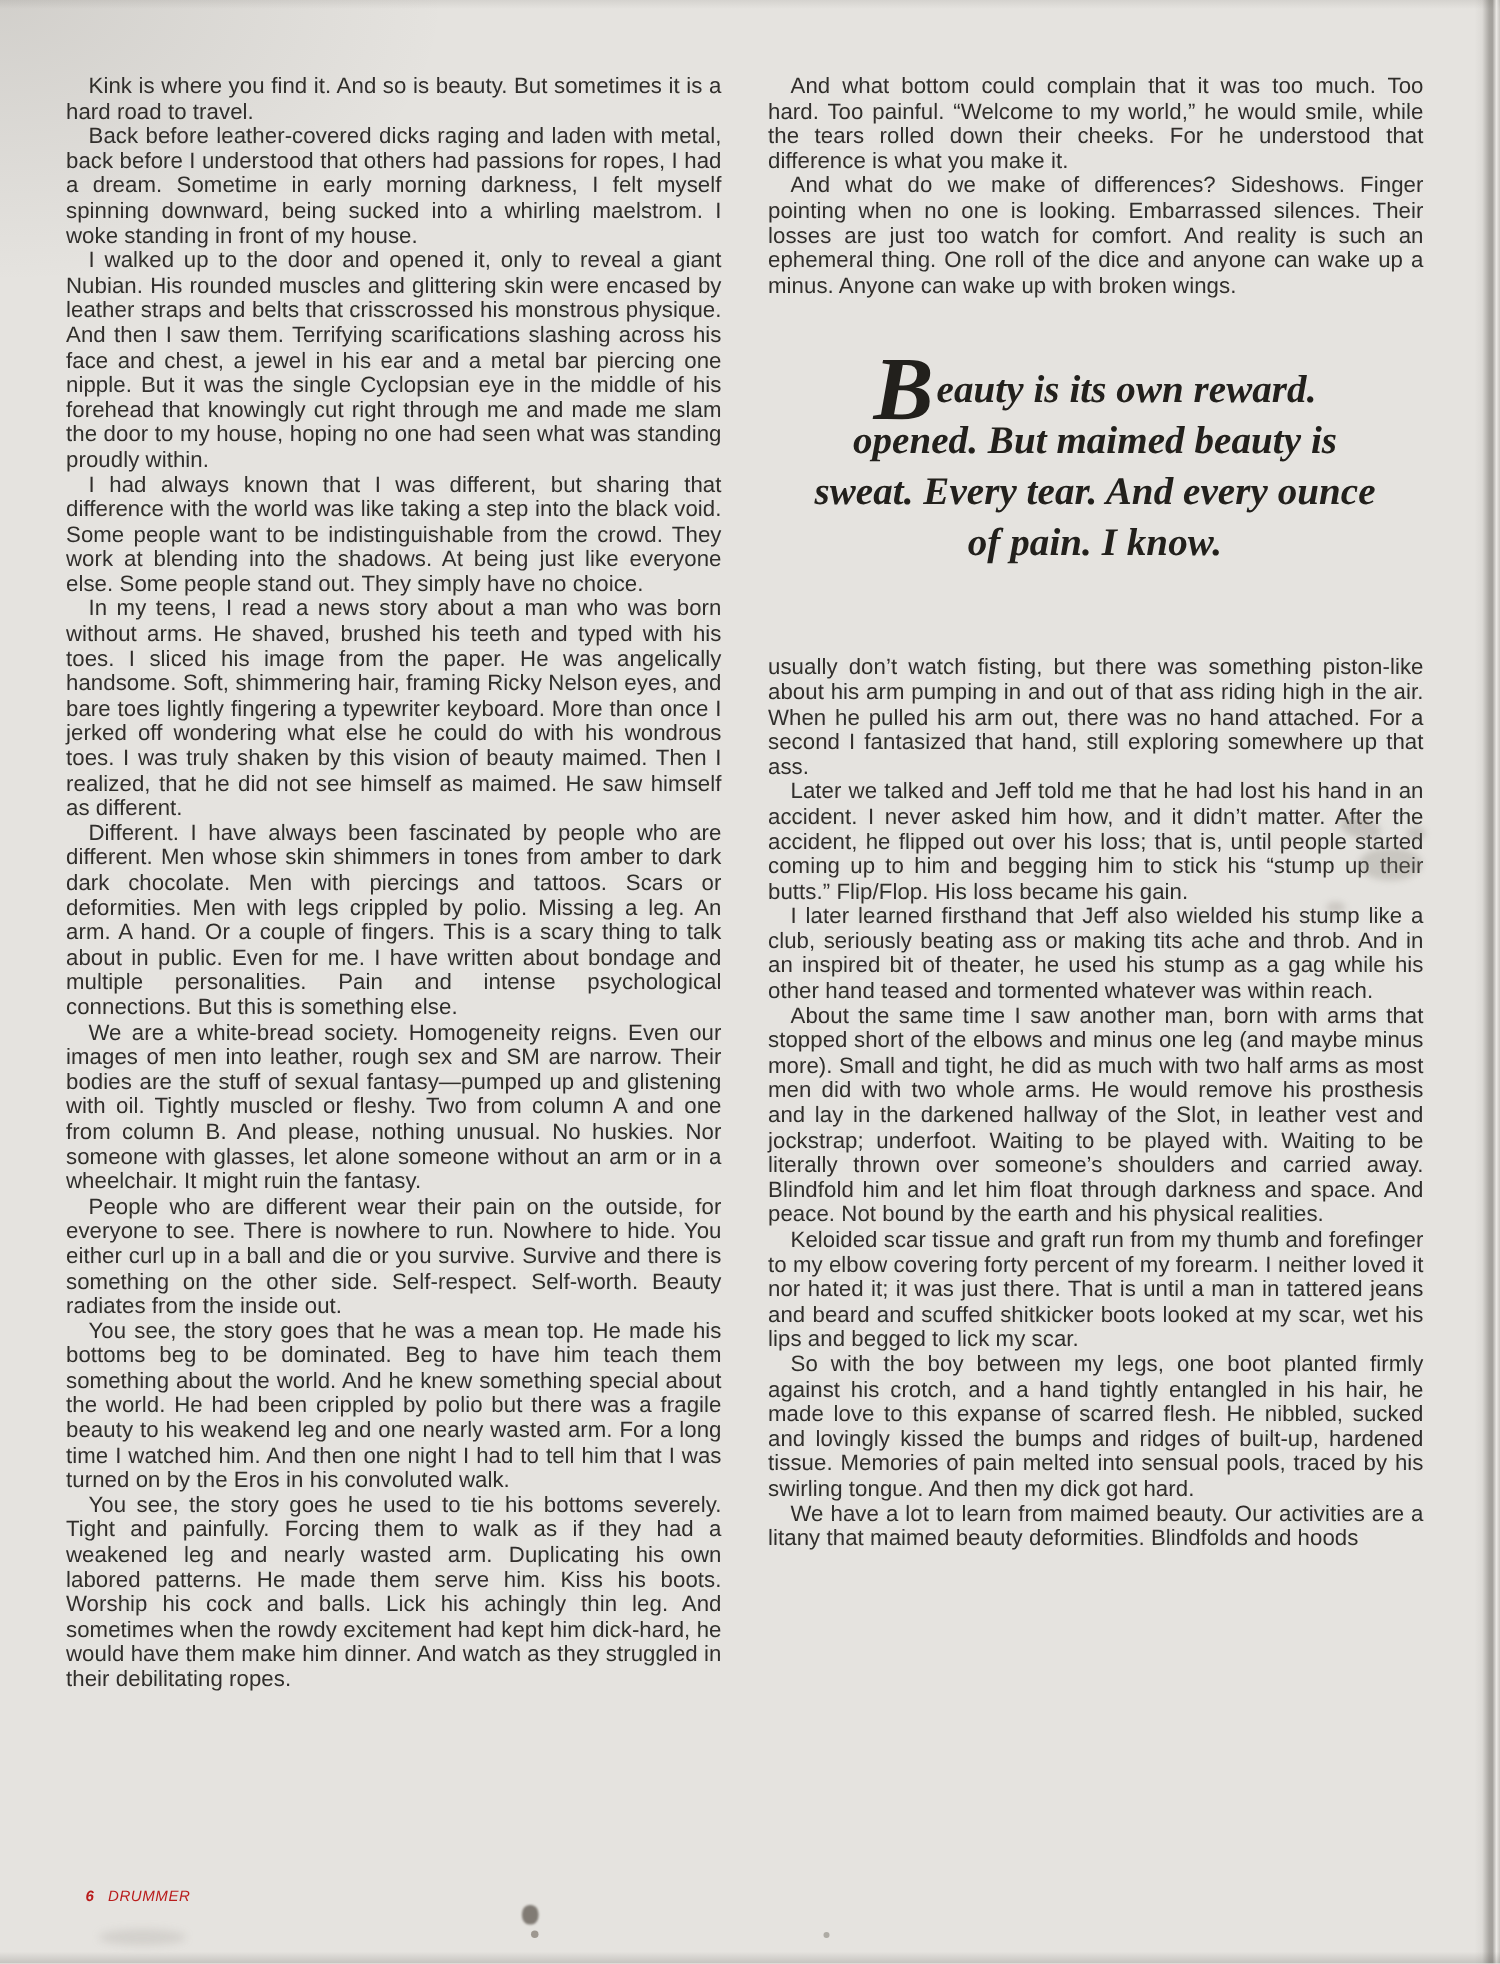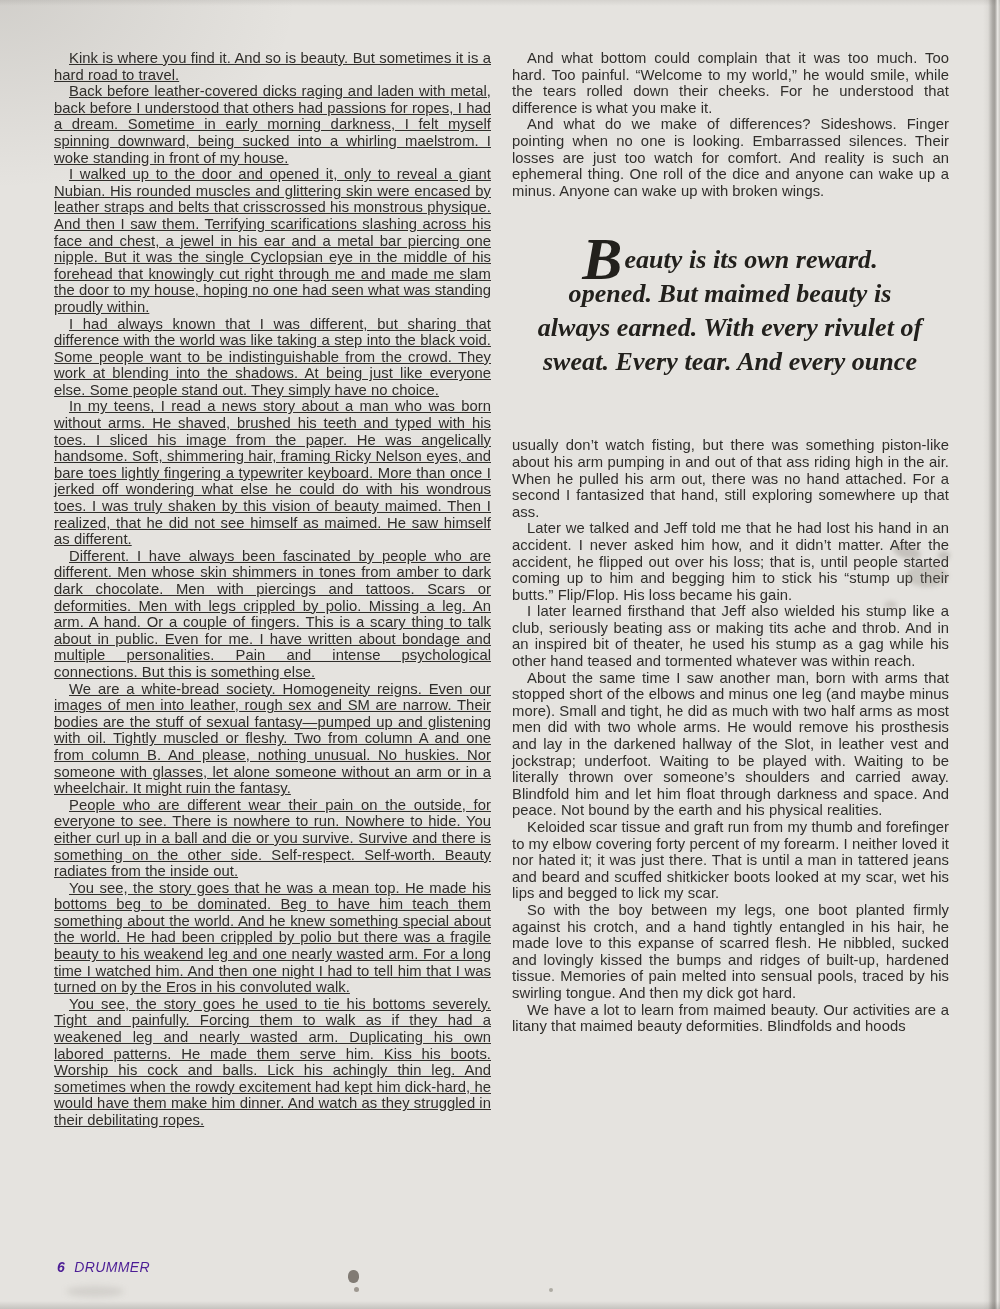--- a/index.html
+++ b/index.html
@@ -44,21 +44,21 @@
 
   
   .col {
     position: absolute; top: 50px; width: 437px;
     font-size: 14.8px; line-height: 16.6px;
     color: var(--ink);
     text-align: justify;
     letter-spacing: 0.05px;
   }
   .col p { margin: 0; text-indent: 15px; }
-  .left  { left: 54px; text-decoration: underline; }
+  .left  { left: 44px; }
   .right { left: 512px; }
   .right .bottom-list p:first-child { text-indent: 0; }
 
   
   .pull-quote {
     width: 478px; margin-left: -21px;
     margin-top: 44px; margin-bottom: 58px;
     font-family: "Liberation Serif", serif;
     font-style: italic; font-weight: bold;
     font-size: 26px; line-height: 34px;
@@ -67,22 +67,22 @@
   }
   .quote-line { white-space: nowrap; }
   .drop-cap {
     font-size: 60px; line-height: 0;
     vertical-align: -11px; margin-right: 2px;
   }
 
   
   .footer {
     position: absolute; left: 57px; top: 1259px;
-    font-size: 14px; font-style: italic;
-    color: #4c1d95; letter-spacing: 0.4px;
+    font-size: 10px; font-style: italic;
+    color: #b91c1c; letter-spacing: 0.4px;
   }
   .footer .pn { font-weight: bold; margin-right: 9px; }
 </style>
 </head>
 <body>
 
 <div class="page">
 
   <div class="corner-tl"></div>
   <div class="edge-top"></div>
@@ -106,22 +106,22 @@
 
     <p class="body-para">And what bottom could complain that it was too much. Too hard. Too painful. “Welcome to my world,” he would smile, while the tears rolled down their cheeks. For he understood that difference is what you make it.</p>
         <p class="body-para">And what do we make of differences? Sideshows. Finger pointing when no one is looking. Embarrassed silences. Their losses are just too watch for comfort. And reality is such an ephemeral thing. One roll of the dice and anyone can wake up a minus. Anyone can wake up with broken wings.</p>
       </div>
 
     <div class="pull-quote">
       <div class="quote-line"><span class="drop-cap">B</span><span>eauty is its own reward.</span></div>
       <div>
 
           <div class="quote-line">opened. But maimed beauty is</div>
-          <div class="quote-line">always earned. With every rivulet of</div>
           <div class="quote-line">sweat. Every tear. And every ounce</div>
+          <div class="quote-line">of pain. I know.</div>
         </div>
     </div>
 
     <div class="bottom-list">
 
     <p class="body-para">usually don’t watch fisting, but there was something piston-like about his arm pumping in and out of that ass riding high in the air. When he pulled his arm out, there was no hand attached. For a second I fantasized that hand, still exploring somewhere up that ass.</p>
         <p class="body-para">Later we talked and Jeff told me that he had lost his hand in an accident. I never asked him how, and it didn’t matter. After the accident, he flipped out over his loss; that is, until people started coming up to him and begging him to stick his “stump up their butts.” Flip/Flop. His loss became his gain.</p>
         <p class="body-para">I later learned firsthand that Jeff also wielded his stump like a club, seriously beating ass or making tits ache and throb. And in an inspired bit of theater, he used his stump as a gag while his other hand teased and tormented whatever was within reach.</p>
         <p class="body-para">About the same time I saw another man, born with arms that stopped short of the elbows and minus one leg (and maybe minus more). Small and tight, he did as much with two half arms as most men did with two whole arms. He would remove his prosthesis and lay in the darkened hallway of the Slot, in leather vest and jockstrap; underfoot. Waiting to be played with. Waiting to be literally thrown over someone’s shoulders and carried away. Blindfold him and let him float through darkness and space. And peace. Not bound by the earth and his physical realities.</p>
         <p class="body-para">Keloided scar tissue and graft run from my thumb and forefinger to my elbow covering forty percent of my forearm. I neither loved it nor hated it; it was just there. That is until a man in tattered jeans and beard and scuffed shitkicker boots looked at my scar, wet his lips and begged to lick my scar.</p>

